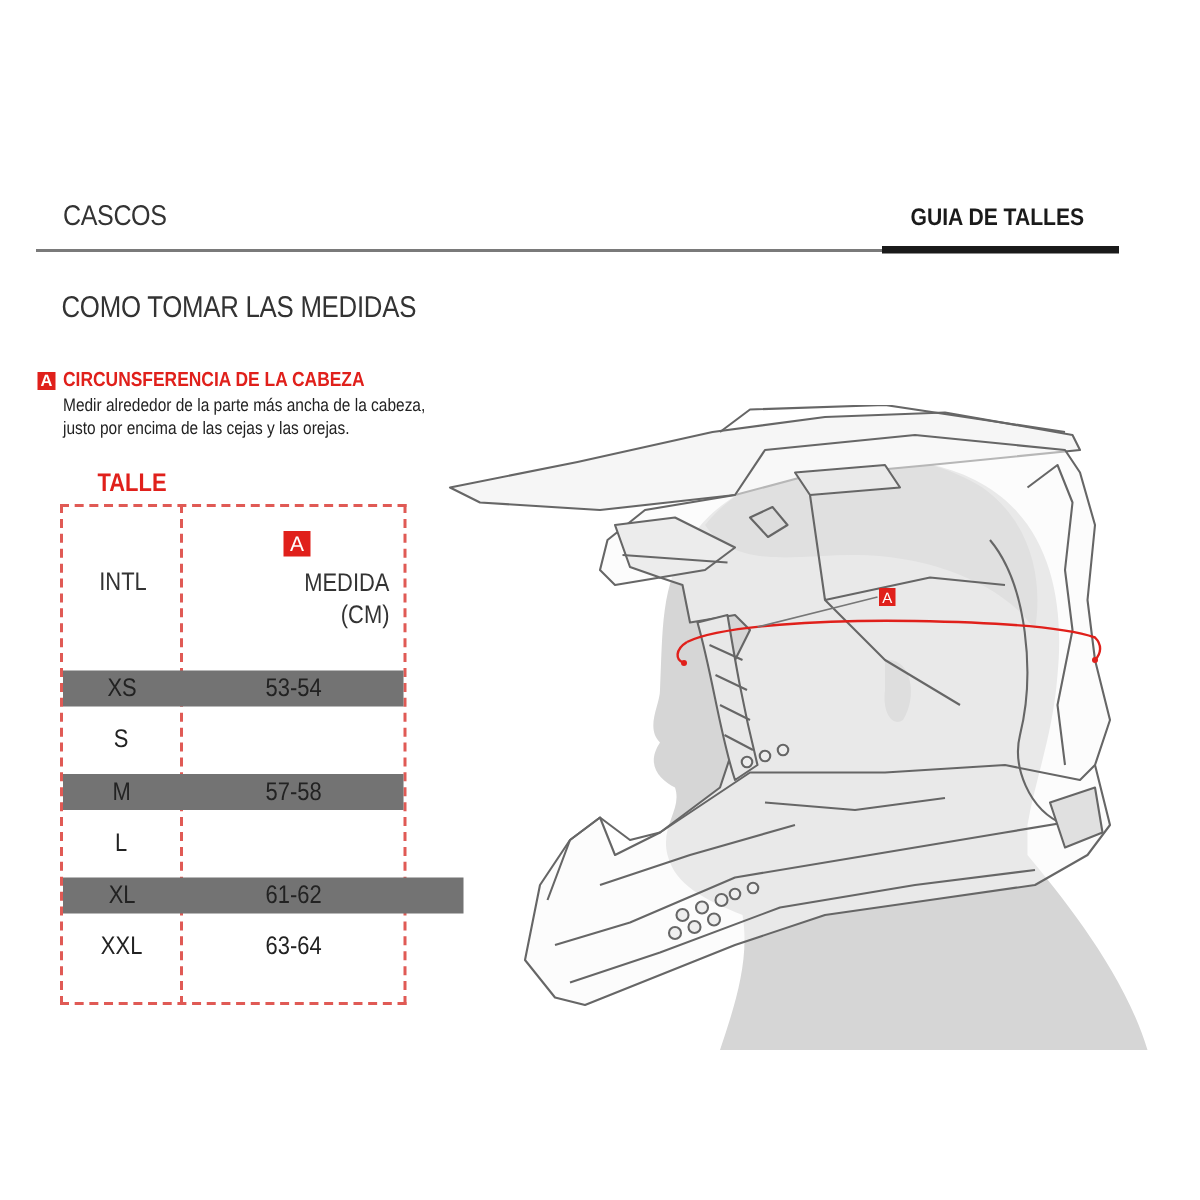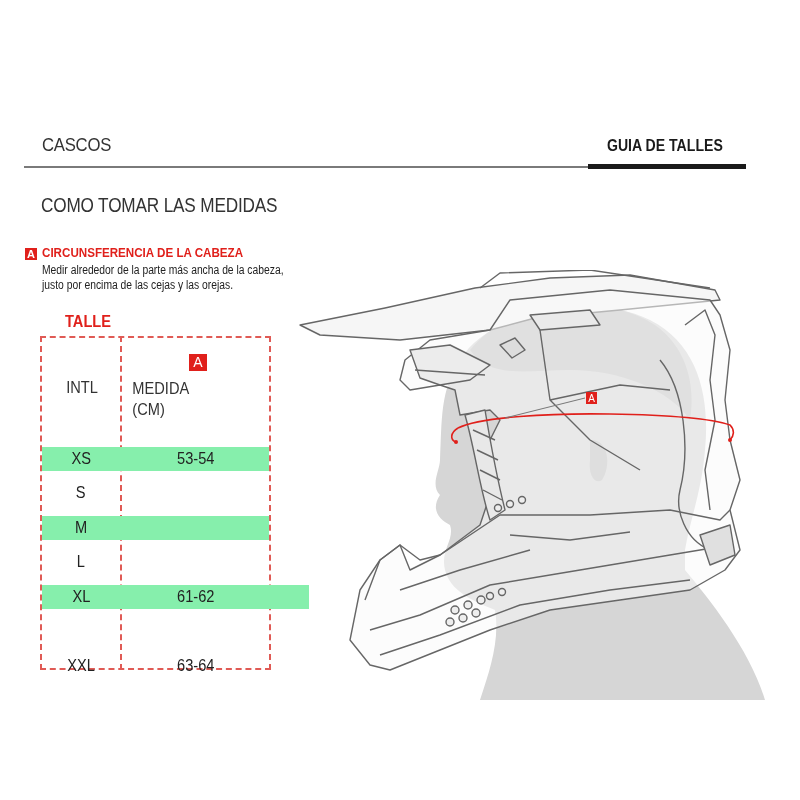--- a/index.html
+++ b/index.html
@@ -16,25 +16,25 @@
   .badge-a { display: inline-block; background: #e0201b; color: #fff; font-weight: bold; text-align: center; }
   .measure-badge { left: 25px; top: 248px; width: 12px; height: 12px; font-size: 11px; line-height: 12px; }
   .measure-title { left: 42px; top: 245px; font-size: 13.5px; font-weight: bold; color: #e0201b; transform: scaleX(0.86); transform-origin: left; white-space: nowrap; }
   .measure-desc { left: 42px; top: 263px; font-size: 12px; line-height: 15px; color: #222; transform: scaleX(0.86); transform-origin: left; white-space: nowrap; }
   .talle-label { left: 65px; top: 312px; font-size: 17px; font-weight: bold; color: #e0201b; transform: scaleX(0.86); transform-origin: left; }
 
   .size-table { left: 40px; top: 336px; width: 231px; height: 334px; border: 2px dashed #e05a55; box-sizing: border-box; }
   .col-divider { left: 120px; top: 336px; width: 0; height: 334px; border-left: 2px dashed #e05a55; }
   .th-intl { left: 42px; top: 378px; width: 80px; text-align: center; font-size: 17px; color: #333; transform: scaleX(0.86); }
   .th-badge { left: 189px; top: 354px; width: 18px; height: 17px; font-size: 14px; line-height: 17px; font-weight: normal; }
-  .th-med { left: 122px; top: 378px; width: 148px; text-align: left; font-size: 17px; line-height: 21px; color: #333; }
+  .th-med { left: 122px; top: 378px; width: 148px; text-align: right; font-size: 17px; line-height: 21px; color: #333; }
   .th-med span { display: block; transform: scaleX(0.86); }
 
   .row { position: absolute; left: 42px; width: 227px; height: 24px; }
-  .row.shaded { background: #86efac; text-decoration: underline; }
+  .row.shaded { background: #737373; text-decoration: underline; }
   .row .c1, .row .c2 { position: absolute; top: 0; height: 24px; line-height: 24px; text-align: center; font-size: 17px; color: #222; }
   .row .c1 { left: 0; width: 78px; }
   .row .c2 { left: 80px; width: 147px; }
   .row span.inner { display: inline-block; transform: scaleX(0.86); }
 
   .illustration { left: 290px; top: 270px; width: 480px; height: 430px; }
 </style>
 </head>
 <body>
 
@@ -66,29 +66,30 @@
 
 <div class="row shaded" style="top:447px;">
   <div class="c1"><span class="inner">XS</span></div>
   <div class="c2"><span class="inner">53-54</span></div>
 </div>
 <div class="row" style="top:481px;">
   <div class="c1"><span class="inner">S</span></div>
 </div>
 <div class="row shaded" style="top:516px;">
   <div class="c1"><span class="inner">M</span></div>
+  <div class="c2"><span class="inner">57-58</span></div>
 </div>
 <div class="row" style="top:550px;">
   <div class="c1"><span class="inner">L</span></div>
 </div>
 <div class="row shaded" style="top:585px;padding-left:40px;">
   <div class="c1"><span class="inner">XL</span></div>
   <div class="c2"><span class="inner">61-62</span></div>
 </div>
-<div class="row" style="top:654px;">
+<div class="row" style="top:619px;">
   <div class="c1"><span class="inner">XXL</span></div>
   <div class="c2"><span class="inner">63-64</span></div>
 </div>
 
 <div class="abs illustration">
   <svg width="480" height="430" viewBox="0 0 480 430" xmlns="http://www.w3.org/2000/svg">
 
     <g fill="#d6d6d6">
       <path d="M170 90 C200 40 300 20 360 50 C410 75 420 130 415 180 C412 220 400 250 395 280 L395 300 C420 330 460 380 475 430 L190 430 C200 400 210 370 205 340 C180 330 160 320 155 300 C150 280 165 270 160 255 C150 250 140 240 150 225 C140 215 150 200 150 190 C152 150 150 120 170 90 Z"></path>
     </g>

